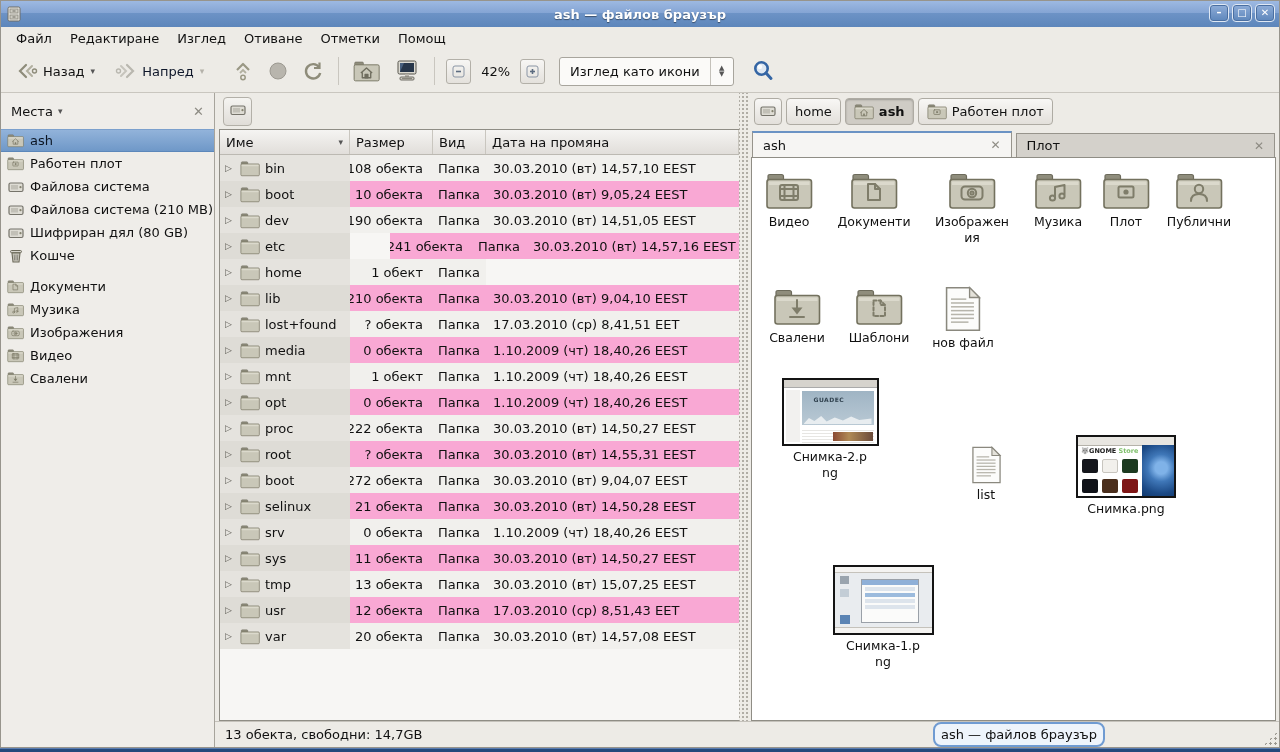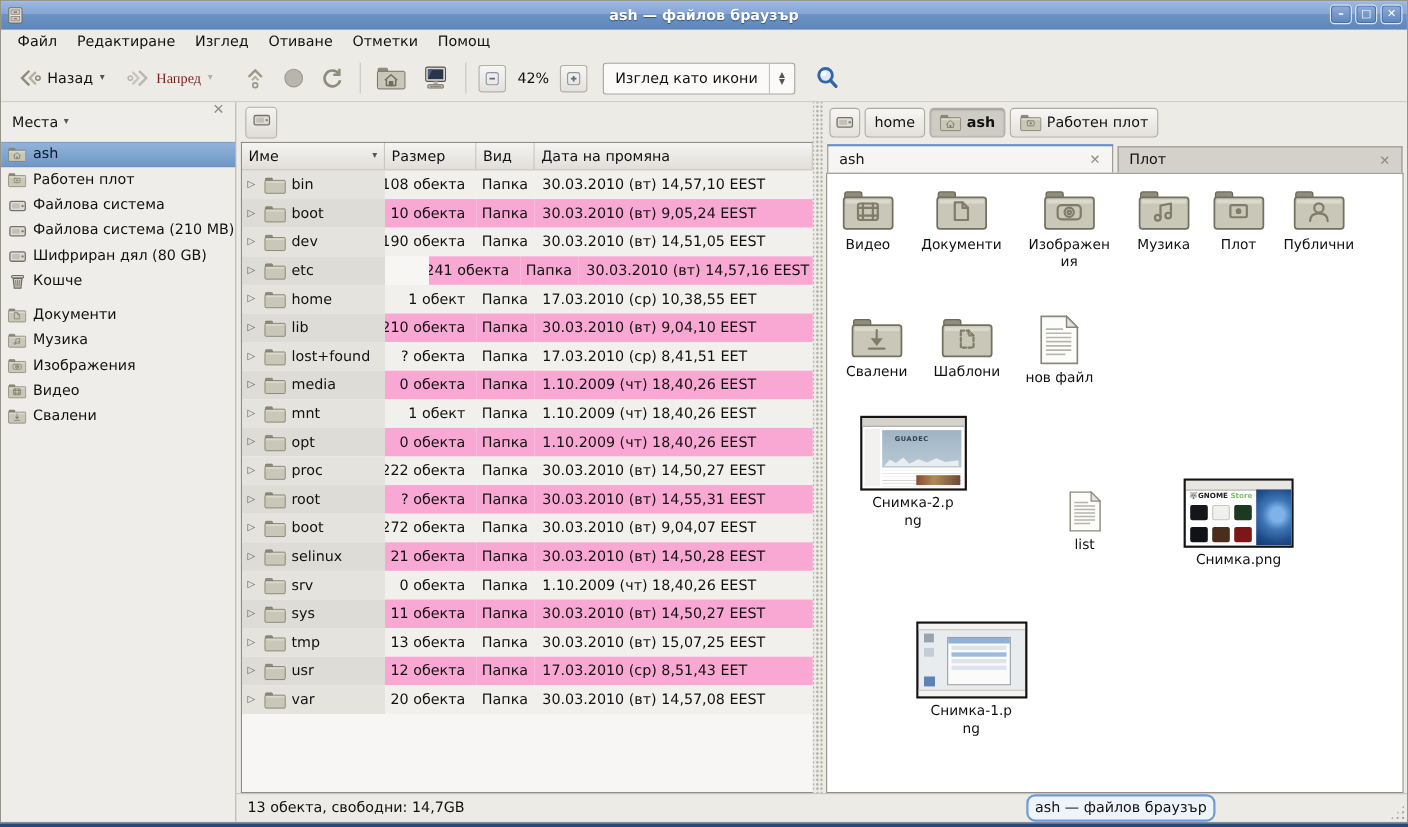--- a/index.html
+++ b/index.html
@@ -23,21 +23,21 @@
 
   
   .menubar{position:absolute;left:0;top:26px;right:0;height:23px;background:#edebe6;display:flex;align-items:center;padding-left:6px;}
   .menu-item{padding:2px 9px;cursor:default;}
 
   
   .toolbar{position:absolute;left:0;top:49px;right:0;height:43px;background:#edebe6;
     border-bottom:1px solid #c9c6bf;display:flex;align-items:center;padding-left:8px;box-sizing:border-box;}
   .tbtn{display:flex;align-items:center;gap:5px;padding:4px 7px;border-radius:3px;}
   .tbtn .lbl{white-space:nowrap;}
-  .tbtn.disabled .lbl{color:#7f1d1d;font-family:Liberation Serif, serif;}
+  .tbtn.disabled .lbl{color:#0f172a;}
   .chev{font-size:9px;color:#555;margin-left:1px;}
   .tbtn.disabled .chev{color:#b5b2aa;}
   .tsep{width:1px;height:28px;background:#c9c6bf;margin:0 7px;}
   .ticon{display:flex;align-items:center;justify-content:center;}
   .zoombtn{width:23px;height:23px;border:1px solid #b3b0a8;border-radius:3px;background:linear-gradient(#f7f6f4,#e4e1dc);
     display:flex;align-items:center;justify-content:center;color:#6f6d64;font-size:12px;}
   .zoomlevel{margin:0 10px;white-space:nowrap;}
   .combo{margin-left:14px;height:27px;border:1px solid #a8a59d;border-radius:3px;background:#fbfaf8;
     display:flex;align-items:center;min-width:168px;}
   .combo .val{padding:0 10px;flex:1;white-space:nowrap;}
@@ -54,21 +54,21 @@
   .splitter{width:9px;background:#edebe6;
     background-image:radial-gradient(#b0ada5 1px,transparent 1.2px);background-size:4px 4px;background-position:2px 10px;}
   .rightpane{flex:1;display:flex;flex-direction:column;min-width:0;background:#edebe6;}
   .statusbar{height:25px;border-top:1px solid #c5c2bb;background:#edebe6;display:flex;align-items:center;
     padding-left:10px;position:relative;}
   .grip{position:absolute;right:1px;bottom:1px;width:15px;height:15px;
     background-image:radial-gradient(#9a978f 1px,transparent 1.2px);background-size:5px 5px;
     clip-path:polygon(100% 0,100% 100%,0 100%);}
 
   
-  .side-head{height:36px;display:flex;padding:0 10px;}
+  .side-head{height:36px;display:flex;align-items:center;padding:0 10px;}
   .side-head .t{display:flex;align-items:center;gap:4px;}
   .side-head .x{margin-left:auto;color:#8d8b83;font-size:13px;}
   .side-item{height:23px;display:flex;align-items:center;gap:6px;padding-left:6px;}
   .side-item .ic{width:17px;display:flex;justify-content:center;}
   .side-item.sel{background:linear-gradient(#92b3da,#6f98c8);border-top:1px solid #7ba0cd;border-bottom:1px solid #5c87ba;box-sizing:border-box;color:#0c1624;}
   .side-sep{height:8px;margin:0 2px;border-bottom:0;}
 
   
   .tree-strip{height:36px;display:flex;align-items:center;padding-left:8px;}
   .mini-btn{width:27px;height:27px;border:1px solid #b3b0a8;border-radius:4px;background:linear-gradient(#f5f4f1,#e0ddd8);
@@ -545,21 +545,20 @@
                           <path d="M3 11 V6.5 Q3 4.5 5 4.5 h11.5 q2 0 2 2 V11 Z" fill="#8f8d7c" stroke="#6c6a5b" stroke-width="1.2"></path>
                           <rect x="2" y="9.5" width="44.5" height="28.5" rx="2.5" fill="#c9c7b8" stroke="#73715e" stroke-width="1.6"></rect>
                           <rect x="4" y="11.5" width="40.5" height="3.5" fill="#dbd9cc"></rect>
                           <g fill="none" stroke="currentColor" stroke-width="2" stroke-linejoin="round" stroke-linecap="round"></g>
                         </svg>
                       </span>
                       <span>home</span>
                     </div>
                     <div class="td rest size" style="width: 83px;">1 обект</div>
                     <div class="td rest kind" style="width: 53px;">Папка</div>
-                    <div class="td rest date" style="width: 255px; flex: 1 1 0%;">17.03.2010 (ср) 10,38,55 EET</div>
                   </div>
                   <div class="trow r1">
                     <div class="td name" style="width: 130px;">
                       <span class="expander">▷</span>
                       <span style="display: flex;">
                         <svg width="20" height="17" viewBox="0 0 48 41" style="color:#7f7d6a">
                           <path d="M3 11 V6.5 Q3 4.5 5 4.5 h11.5 q2 0 2 2 V11 Z" fill="#8f8d7c" stroke="#6c6a5b" stroke-width="1.2"></path>
                           <rect x="2" y="9.5" width="44.5" height="28.5" rx="2.5" fill="#c9c7b8" stroke="#73715e" stroke-width="1.6"></rect>
                           <rect x="4" y="11.5" width="40.5" height="3.5" fill="#dbd9cc"></rect>
                           <g fill="none" stroke="currentColor" stroke-width="2" stroke-linejoin="round" stroke-linecap="round"></g>

